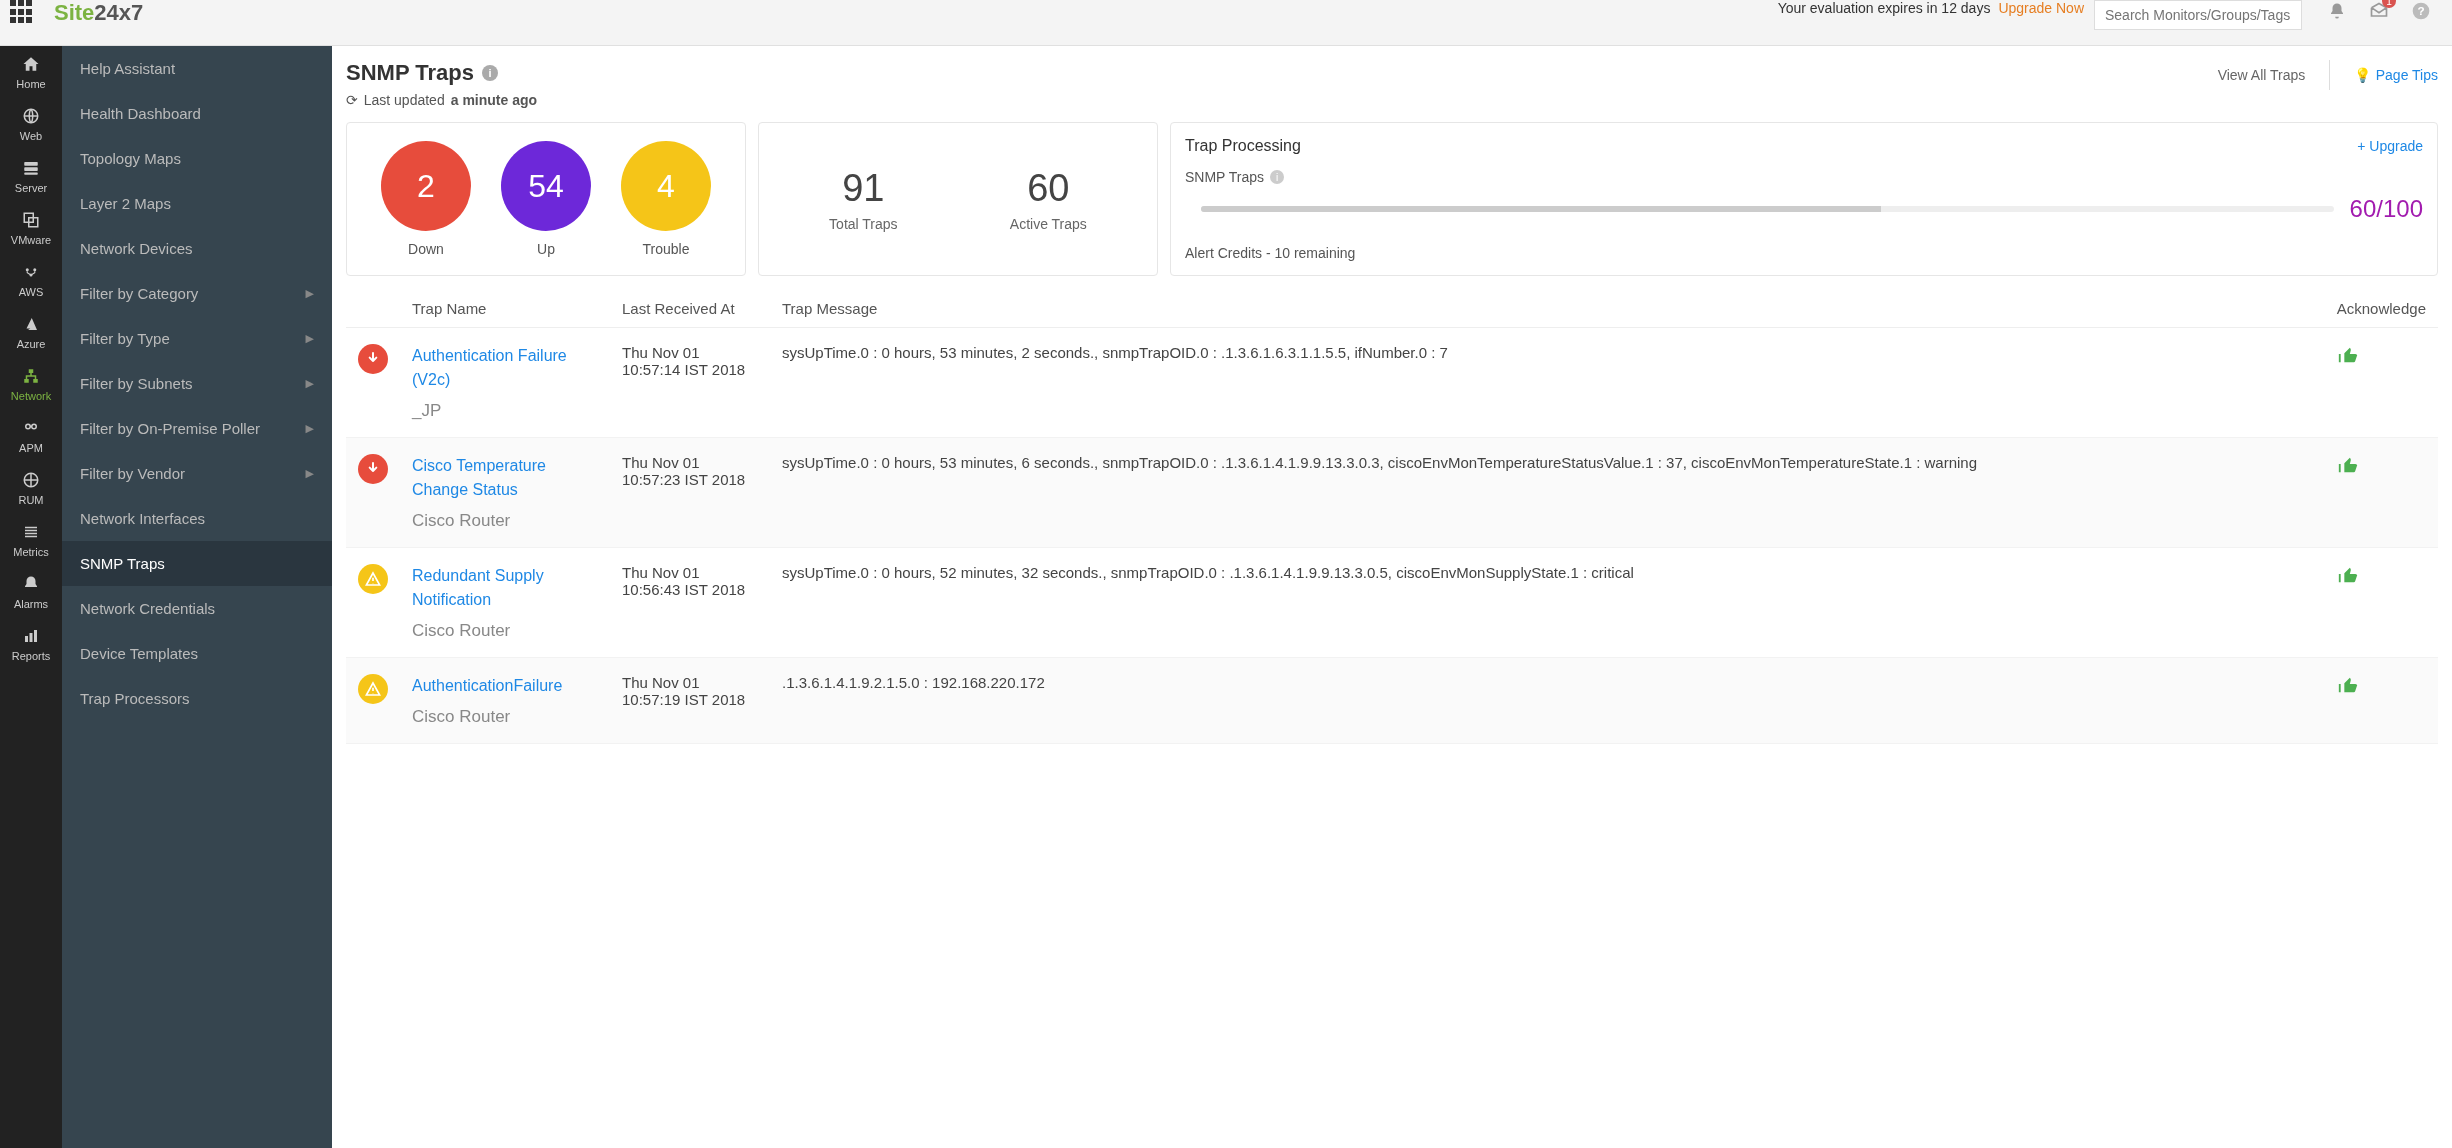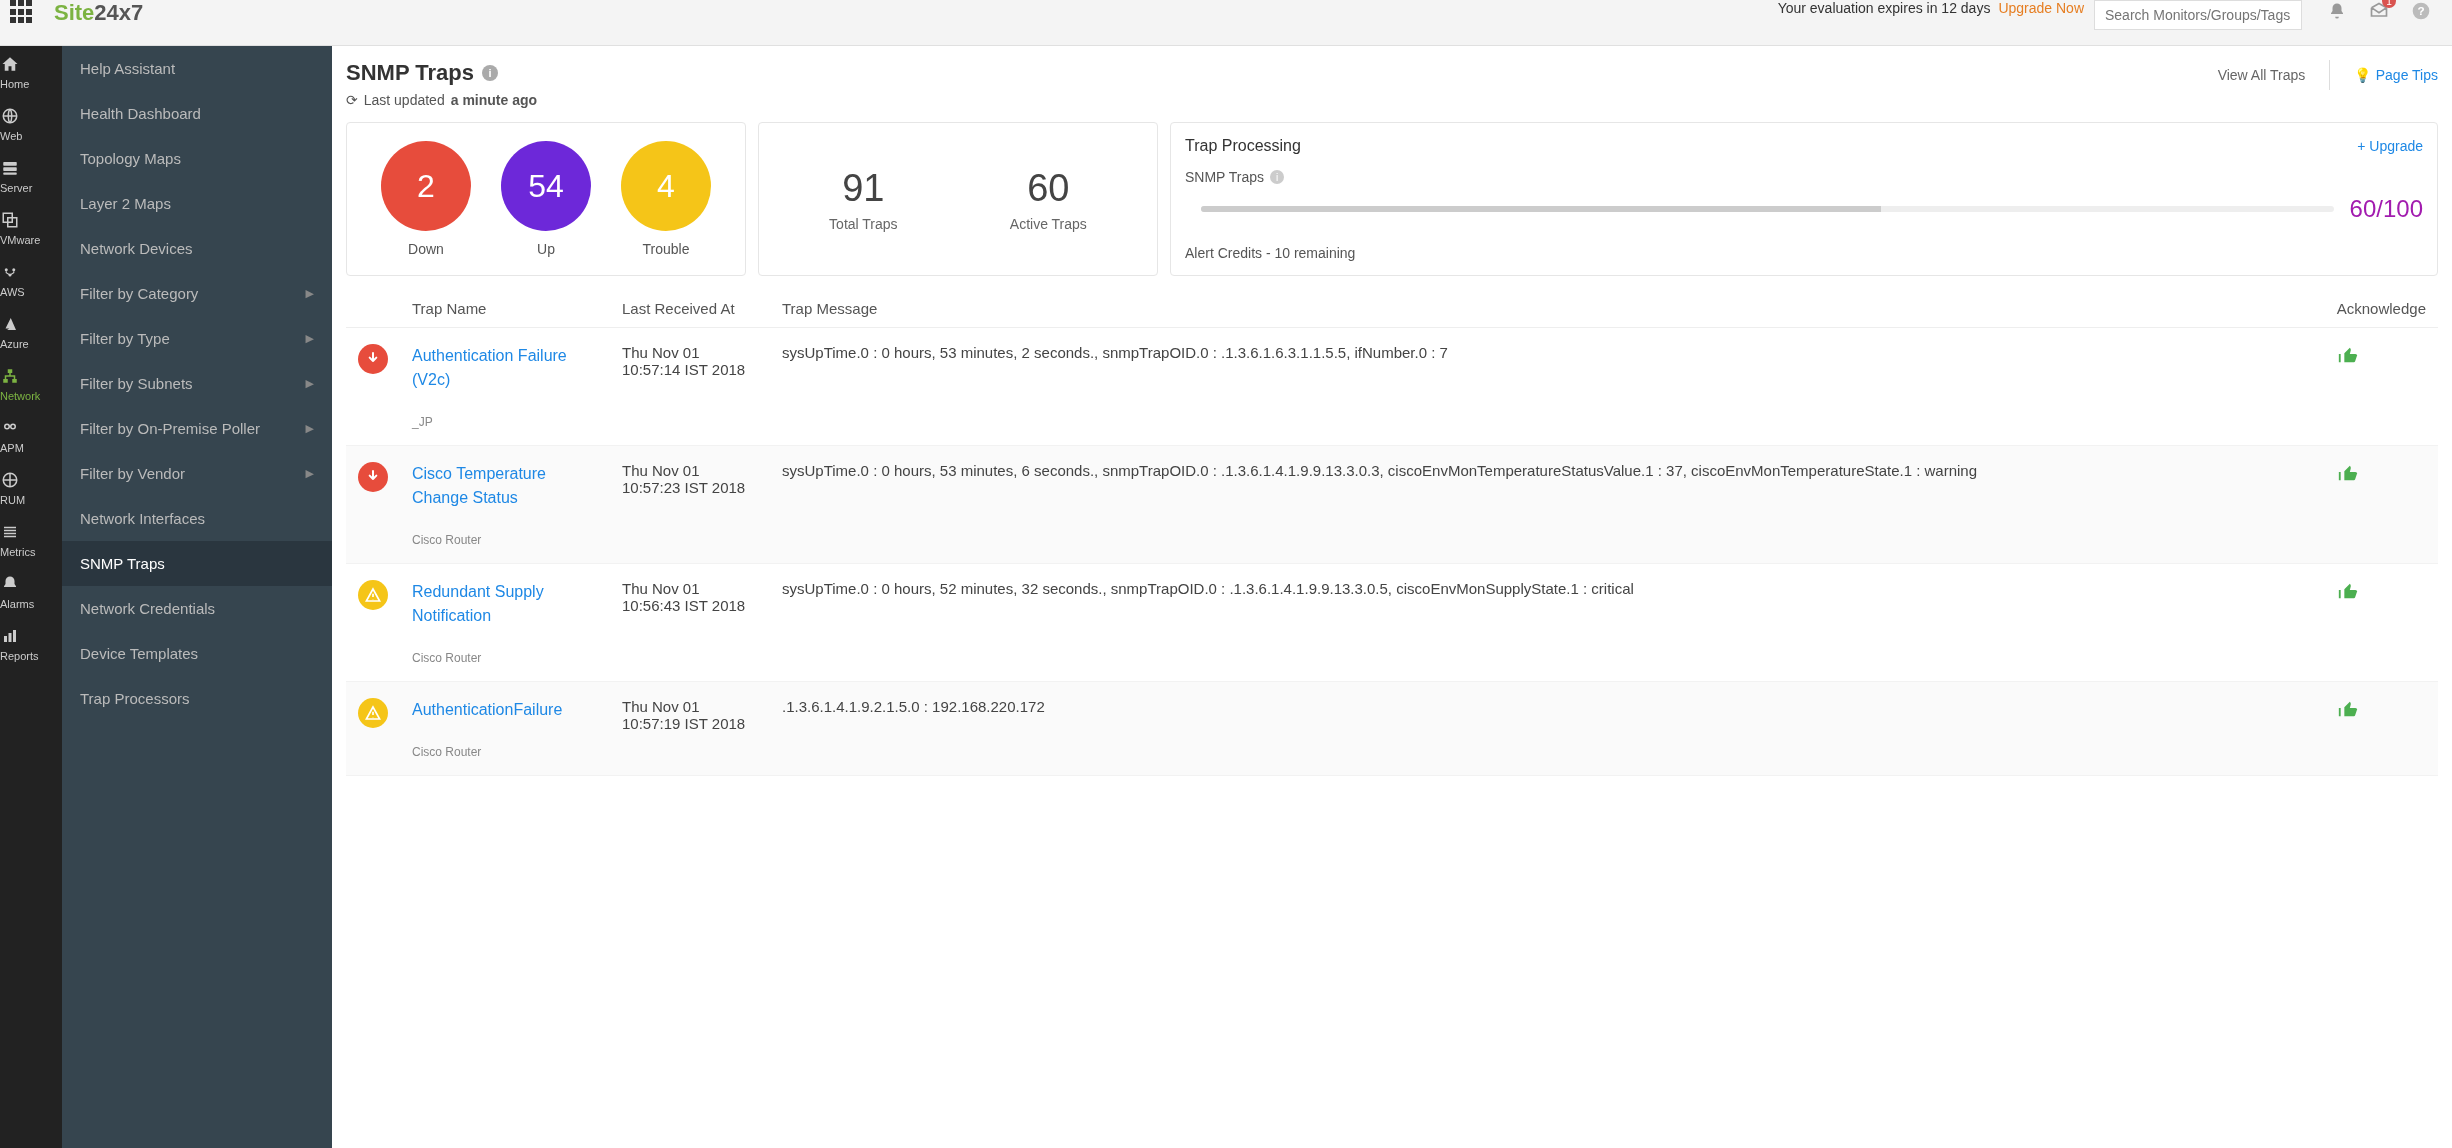--- a/index.html
+++ b/index.html
@@ -11,21 +11,21 @@
 .logo-site{color:#7cb342}
 .logo-24x7{color:#555}
 .top-spacer{flex:1}
 .eval-text{font-size:14px;color:#333;margin-right:8px}
 .upgrade-now{color:#e67e22;font-size:14px;margin-right:10px;cursor:pointer}
 .search-box{width:208px;height:30px;border:1px solid #ddd;background:#fff;padding:0 10px;font-size:14px;color:#999;margin-right:14px}
 .top-icon{width:22px;height:22px;margin:0 10px;position:relative;cursor:pointer;color:#888;display:flex;align-items:center;justify-content:center}
 .badge{position:absolute;top:-6px;right:-6px;background:#d9534f;color:#fff;font-size:10px;border-radius:50%;width:14px;height:14px;display:flex;align-items:center;justify-content:center}
 .layout{display:flex;height:calc(100vh - 46px)}
 .rail{width:62px;background:#222;display:flex;flex-direction:column;align-items:center;overflow-y:auto}
-.rail-item{width:100%;padding:8px 0;display:flex;flex-direction:column;align-items:flex-start;color:#ccc;font-size:11px;cursor:pointer;gap:4px}
+.rail-item{width:100%;padding:8px 0;display:flex;flex-direction:column;align-items:center;color:#ccc;font-size:11px;cursor:pointer;gap:4px}
 .rail-item.active{color:#7cb342}
 .rail-icon{width:20px;height:20px;display:flex;align-items:center;justify-content:center}
 .side-menu{width:270px;background:#36454f;overflow-y:auto}
 .menu-item{padding:14px 18px;color:#bbb;font-size:15px;cursor:pointer;display:flex;align-items:center;justify-content:space-between}
 .menu-item.active{background:#2a363f;color:#fff;font-weight:500}
 .chev{color:#888;font-size:11px}
 .content{flex:1;background:#fff;overflow-y:auto;padding:14px 14px 0 14px}
 .page-head{display:flex;justify-content:space-between;align-items:flex-start;margin-bottom:14px}
 .page-title{font-size:22px;font-weight:600;color:#333;display:flex;align-items:center;gap:8px}
 .info-dot{width:16px;height:16px;border-radius:50%;background:#aaa;color:#fff;font-size:11px;display:flex;align-items:center;justify-content:center}
@@ -61,21 +61,21 @@
 .alert-credits{font-size:14px;color:#555;margin-top:22px}
 .table{width:100%;border-collapse:collapse}
 .table th{text-align:left;padding:10px 12px;font-size:15px;color:#555;font-weight:500;border-bottom:1px solid #eee}
 .table th:last-child{text-align:right}
 .table td{padding:16px 12px;font-size:15px;color:#444;vertical-align:top;border-bottom:1px solid #f2f2f2}
 .table tr:nth-child(even) td{background:#fafafa}
 .status-icon{width:30px;height:30px;border-radius:50%;display:flex;align-items:center;justify-content:center;color:#fff}
 .status-icon.down{background:#e74c3c}
 .status-icon.trouble{background:#f5c518}
 .trap-link{color:#1e88e5;cursor:pointer;font-size:16px;line-height:1.5}
-.trap-source{color:#888;font-size:12px;margin-top:23px}
+.trap-source{color:#888;font-size:17px;margin-top:9px}
 .ack-icon{color:#4caf50;font-size:20px;cursor:pointer;text-align:right}
 .col-status{width:50px}
 .col-name{width:210px}
 .col-time{width:160px}
 .col-msg{}
 .col-ack{width:110px;text-align:right}
 svg{display:block}
 </style>
 </head>
 <body>

